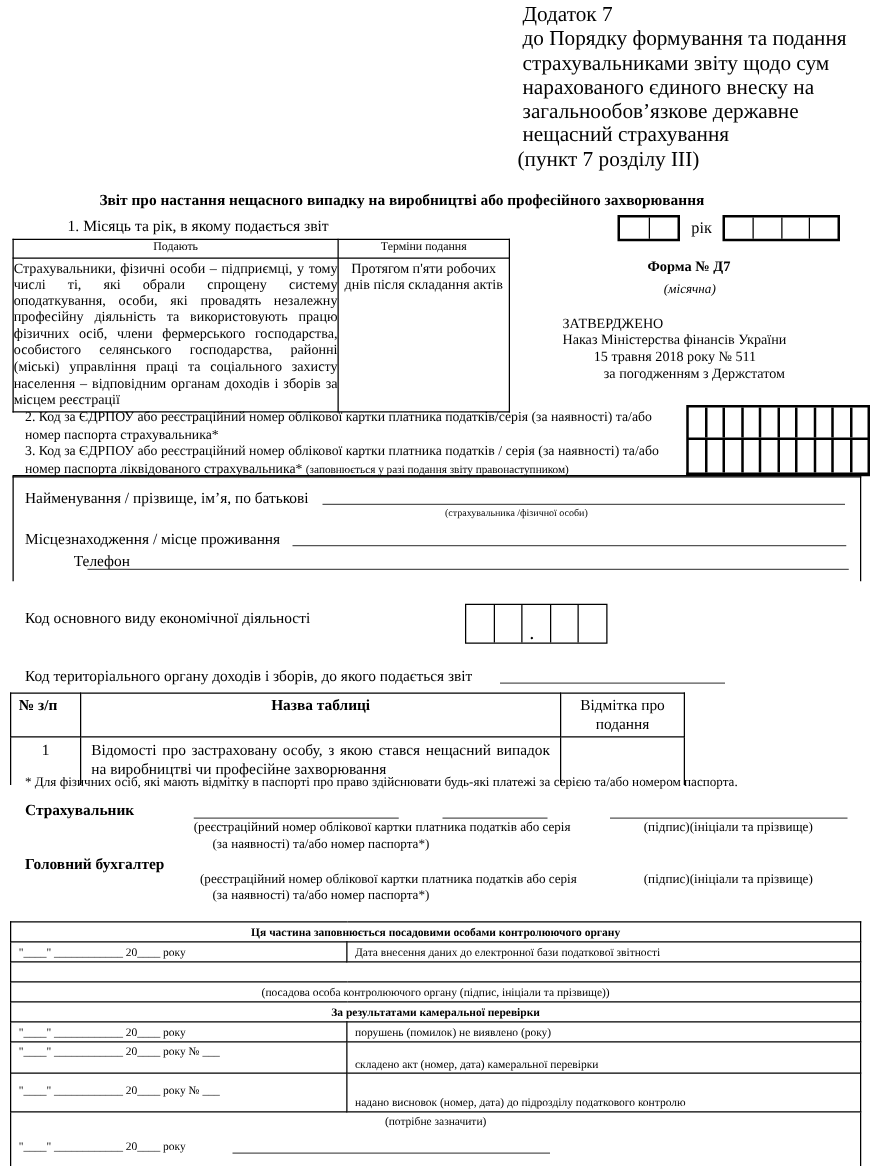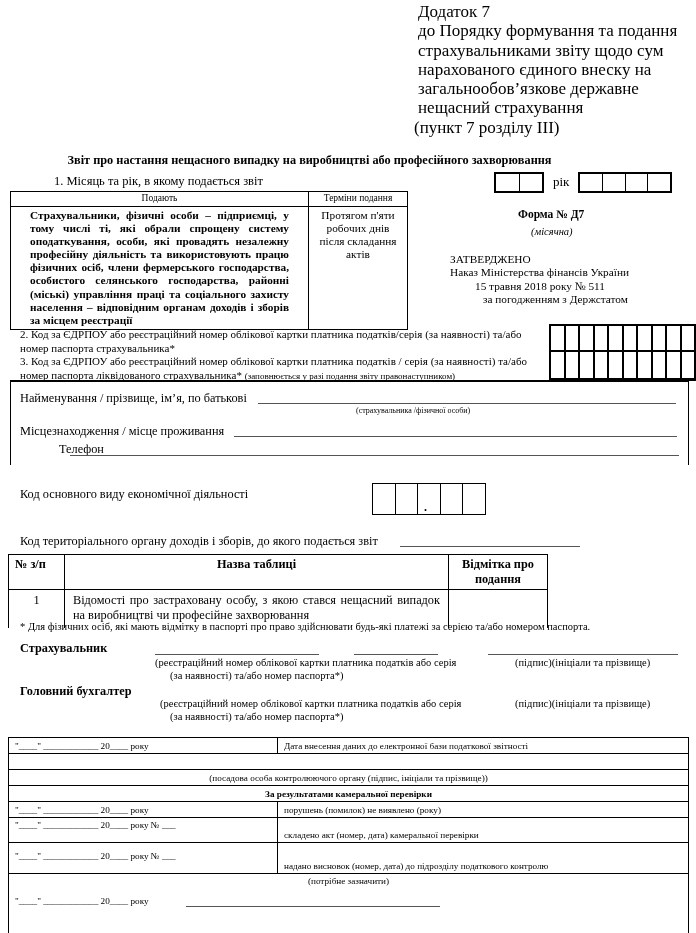--- a/index.html
+++ b/index.html
@@ -6,36 +6,36 @@
     body {
       width: 696px; height: 933px; position: relative; overflow: hidden;
       font-family: "Liberation Serif", serif; color: #000;
     }
     .abs { position: absolute; }
     
     .appendix { left: 418px; top: 2px; font-size: 17px; line-height: 19.3px; }
     .appendix div { white-space: nowrap; }
     .appendix .last { margin-left: -4px; }
 
-    .report-title { left: 0; width: 619px; top: 153px; text-align: center; font-weight: bold; font-size: 12.3px; }
+    .report-title { left: 0; width: 619px; top: 153px; text-align: center; font-weight: bold; font-size: 12.3px; padding-left: 12px; }
     .month-label { left: 10px; top: 174px; font-size: 12.5px; margin-left: 44px; }
 
     .boxrow { display: flex; border: 2px solid #000; height: 17px; }
     .boxrow .cell { flex: 1; border-right: 1px solid #000; }
     .boxrow .cell:last-child { border-right: none; }
     .month-boxes { left: 494px; top: 172px; width: 46px; }
     .year-label { left: 553px; top: 174px; font-size: 13px; }
     .year-boxes { left: 578px; top: 172px; width: 90px; }
 
     
     table { border-collapse: collapse; }
     .submit-table { left: 10px; top: 191px; width: 398px; font-size: 11.3px; }
     .submit-table td, .submit-table th { border: 1px solid #000; vertical-align: top; }
     .submit-table th { font-weight: normal; font-size: 9.5px; padding: 1px 4px; height: 12px; }
-    .submit-table td.who { text-align: justify; padding: 2px 19px; line-height: 13.1px; width: 259px; font-weight: bold; }
+    .submit-table td.who { text-align: justify; padding: 2px 0; line-height: 13.1px; width: 259px; }
     .submit-table td.when { text-align: center; padding: 2px 4px 0; line-height: 13px; }
 
     .form-no { left: 518px; top: 208px; font-size: 11.5px; font-weight: bold; }
     .form-type { left: 531px; top: 226px; font-size: 10.5px; font-style: italic; }
     .approved { left: 450px; top: 253px; font-size: 11.3px; line-height: 13.3px; }
     .approved .l2 { margin-left: 0; }
     .approved .l3 { margin-left: 25px; }
     .approved .l4 { margin-left: 33px; }
 
     .codes-block { left: 10px; top: 325px; width: 686px; height: 55px; border-bottom: 1px solid #000; }
@@ -65,21 +65,21 @@
     .kved-boxes .cell { flex: 1; border-right: 1px solid #000; position: relative; }
     .kved-boxes .cell:last-child { border-right: none; }
     .kved-dot { left: 424px; top: 500px; font-size: 12px; font-weight: bold; }
 
     .terr-label { left: 20px; top: 534px; font-size: 12.3px; }
     .terr-line { left: 400px; top: 545px; width: 180px; }
 
     .tables-list { left: 8px; top: 554px; width: 540px; font-size: 12.3px; }
     .tables-list td, .tables-list th { border: 1px solid #000; vertical-align: top; }
     .tables-list th { height: 30px; font-weight: bold; padding: 2px 4px; }
-    .tables-list th.mark { font-weight: bold; line-height: 15px; width: 90px; margin-top: 17px; }
+    .tables-list th.mark { font-weight: normal; line-height: 15px; width: 90px; margin-top: 17px; }
     .tables-list th.num { width: 45px; text-align: left; padding-left: 6px; }
     .tables-list td.num { text-align: center; padding-top: 3px; }
     .tables-list td.title { text-align: justify; padding: 3px 8px; line-height: 15px; }
     .tables-list tr.bodyrow td { border-bottom: none; height: 32px; }
 
     .footnote { left: 20px; top: 621px; font-size: 10.5px; }
 
     .sig-label { font-weight: bold; font-size: 12.3px; }
     .sig1 { left: 20px; top: 641px; }
     .sig2 { left: 20px; top: 684px; }
@@ -238,20 +238,23 @@
 <div class="abs sig-hint sh1b">(за наявності) та/або  номер паспорта*)</div>
 <div class="abs sig-hint sh1c">(підпис)(ініціали та прізвище)</div>
 
 <div class="abs sig-label sig2">Головний бухгалтер</div>
 <div class="abs sig-hint sh2">(реєстраційний номер облікової картки платника податків або серія</div>
 <div class="abs sig-hint sh2b">(за наявності) та/або  номер паспорта*)</div>
 <div class="abs sig-hint sh2c">(підпис)(ініціали та прізвище)</div>
 
 <table class="abs control">
   <tbody>
+      <tr>
+        <td colspan="2" class="center bold">Ця частина заповнюється посадовими особами контролюючого органу</td>
+      </tr>
   <tr>
     <td class="left">"____" ____________ 20____ року</td>
     <td>Дата внесення даних до електронної бази податкової звітності</td>
   </tr>
   <tr>
         <td colspan="2"></td>
       </tr>
   <tr>
         <td colspan="2" class="center">(посадова особа контролюючого органу (підпис, ініціали та прізвище))</td>
       </tr>

